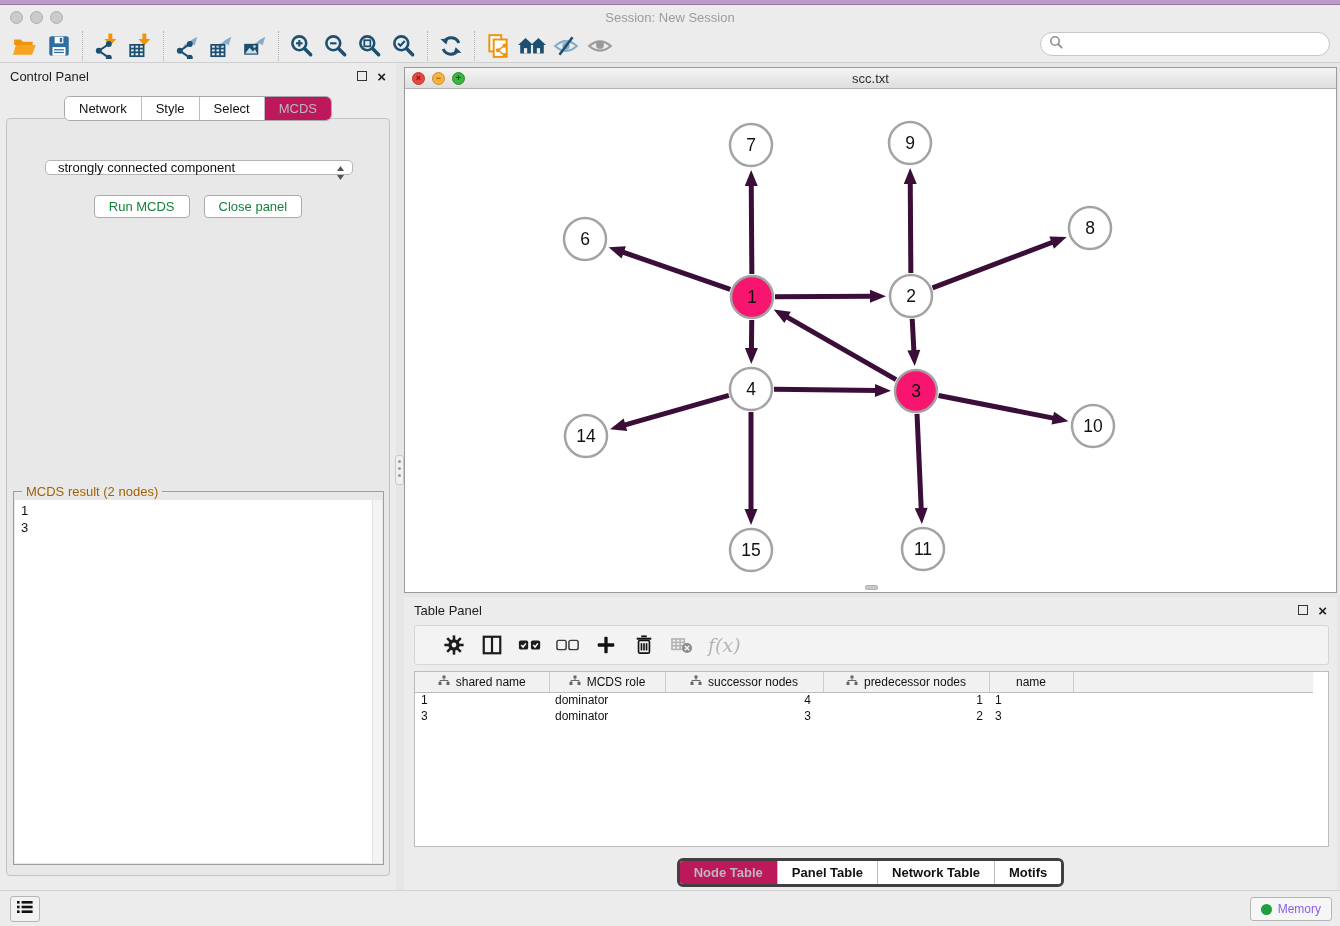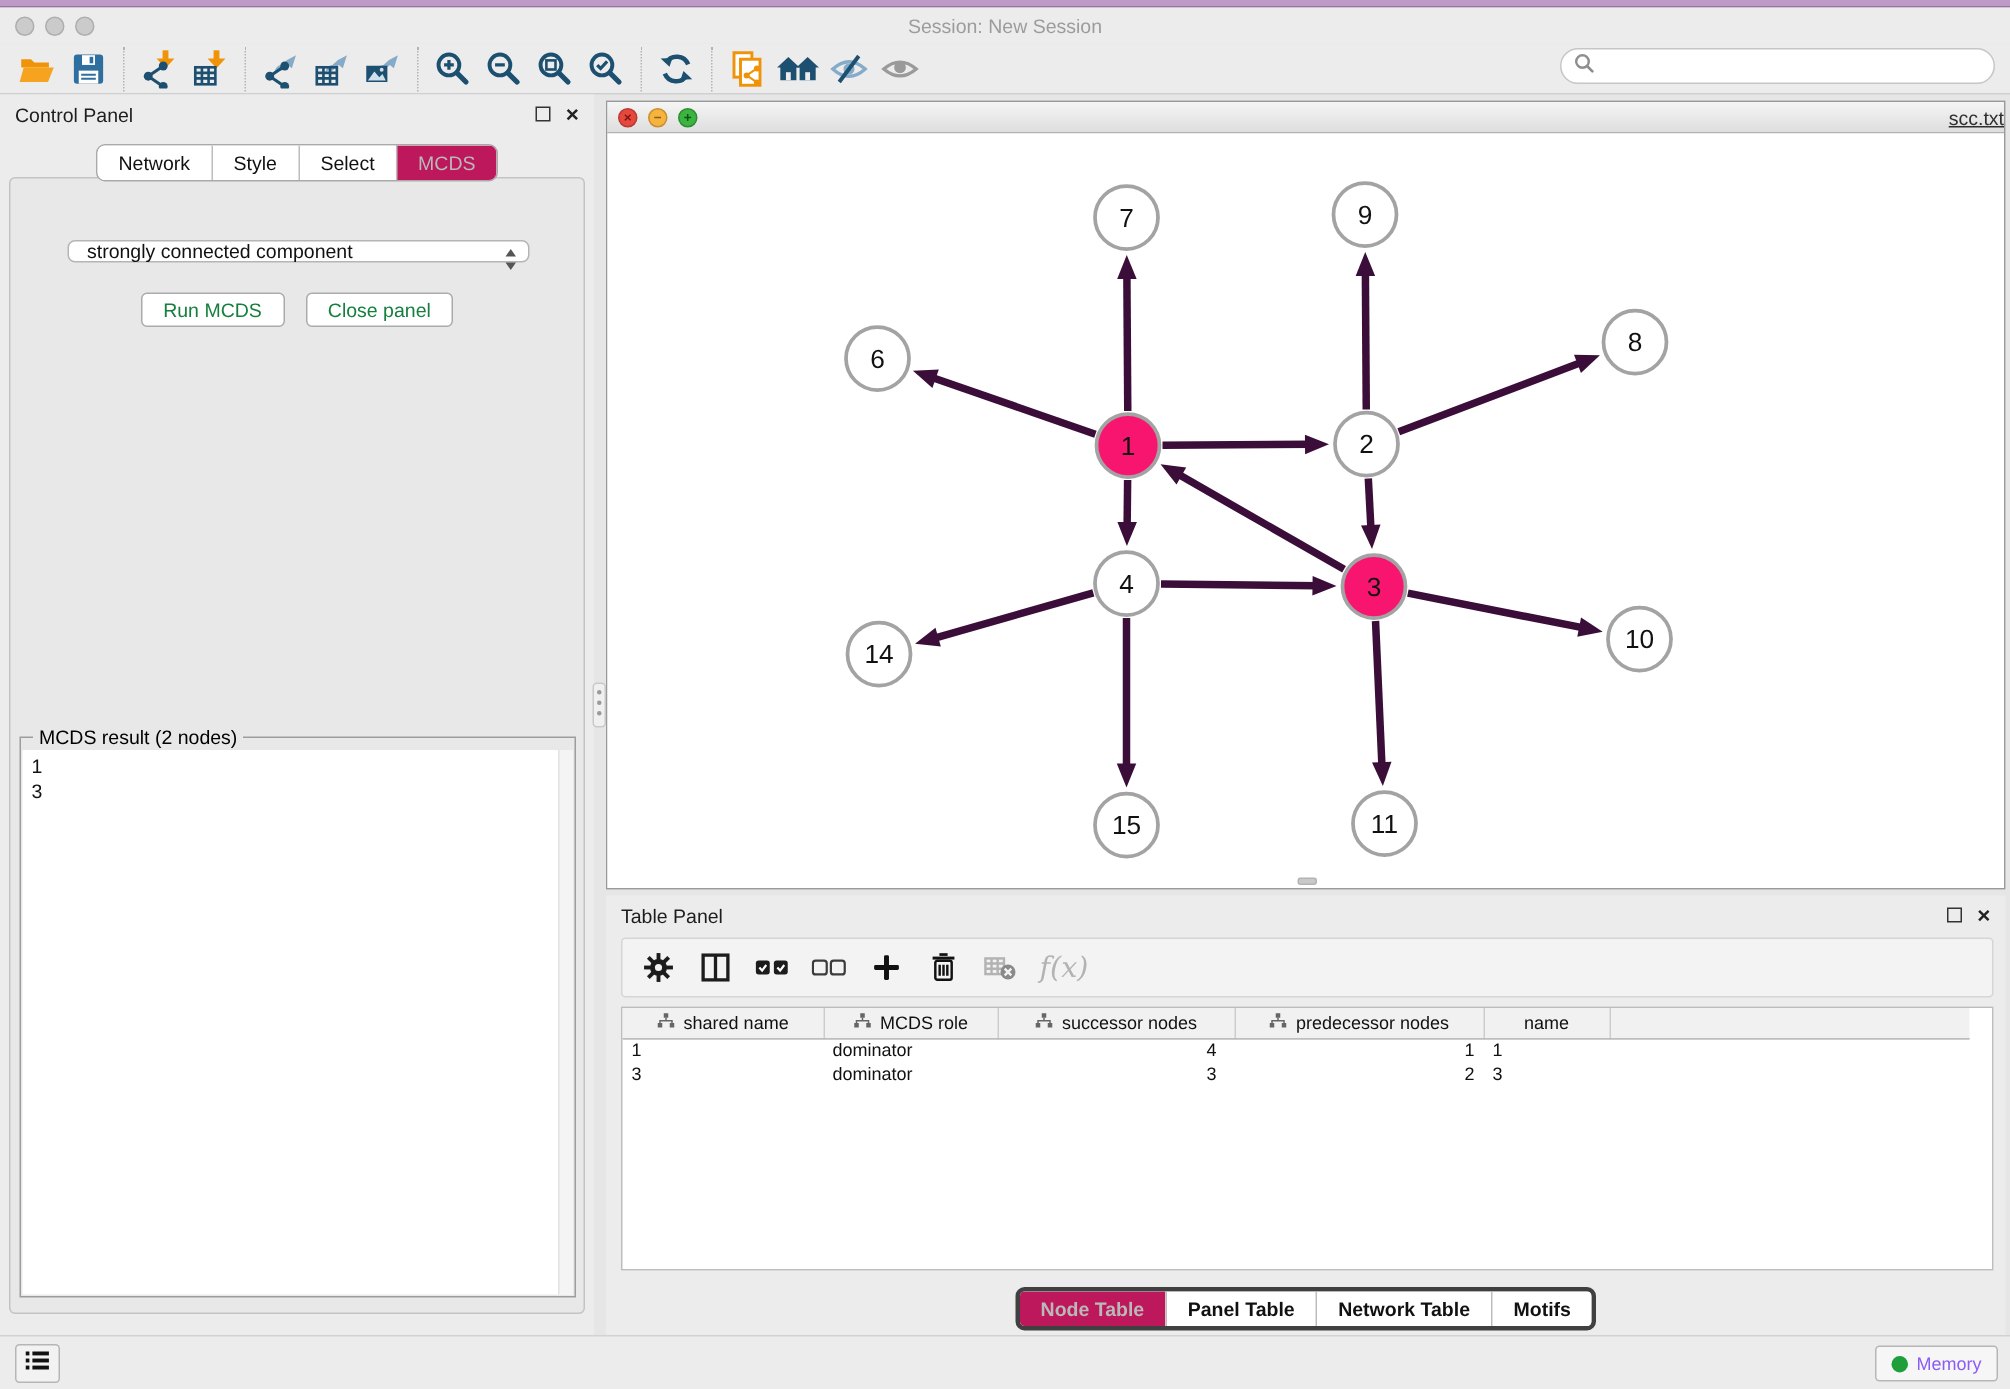--- a/index.html
+++ b/index.html
@@ -29,42 +29,42 @@
   .seg-tab { font-size:13px; color:#111; padding:4px 14px; background:#fff; border-left:1px solid #bdbdbd; white-space:nowrap; }
   .seg-tab:first-child { border-left:none; }
   .seg-tab.disabled-active { background:#be185d; color:#b9b9b9; }
   #cp-content { position:absolute; left:6px; top:55px; width:384px; height:758px; background:#e8e8e8; border:1px solid #c3c3c3; border-radius:4px; }
   #opt-label { margin-top:22px; text-align:center; font-size:13px; color:#111; }
   #opt-select { position:absolute; left:38px; top:41px; width:308px; height:15px; background:#fff; border:1px solid #b5b5b5; border-radius:5px; display:flex; align-items:center; font-size:13px; padding-left:12px; color:#111; }
   #opt-select .chev { position:absolute; right:7px; top:4px; }
   #cp-buttons { position:absolute; left:0; width:100%; top:76px; display:flex; justify-content:center; gap:14px; }
   .mac-btn { background:#fff; border:1px solid #ababab; border-radius:4px; font-size:13px; color:#15803d; padding:3px 14px; }
   #result-group { position:absolute; left:6px; top:372px; width:371px; height:374px; border:1px solid #9d9d9d; }
-  #result-legend { position:absolute; left:8px; top:-8px; background:#e8e8e8; padding:0 4px; font-size:13px; color:#000000; }
+  #result-legend { position:absolute; left:8px; top:-8px; background:#e8e8e8; padding:0 4px; font-size:13px; color:#a16207; }
   #result-area { position:absolute; left:1px; top:8px; right:1px; bottom:1px; background:#fff; font-size:13px; color:#111; padding:2px 6px; line-height:17px; }
   #result-scroll { position:absolute; right:1px; top:8px; width:10px; bottom:1px; background:#f4f4f4; border-left:1px solid #e2e2e2; }
 
   
   #splitter-handle { left:395px; top:455px; width:9px; height:30px; background:#f0f0f0; border:1px solid #c9c9c9; border-radius:3px; }
   #splitter-handle i { display:block; width:3px; height:3px; background:#9a9a9a; border-radius:50%; margin:4px auto 0; }
 
   
   #net-window { left:404px; top:67px; width:933px; height:526px; background:#fff; border:1px solid #9a9a9a; }
   #net-titlebar { height:21px; background:linear-gradient(#f5f5f5,#dedede); border-bottom:1px solid #b2b2b2; display:flex; align-items:center; position:relative; }
-  #net-title { position:absolute; left:0; right:0; text-align:right; font-size:13px; color:#2e2e2e;text-decoration:underline; }
+  #net-title { position:absolute; left:0; right:0; text-align:center; font-size:13px; color:#2e2e2e; }
   .jlight { width:13px; height:13px; border-radius:50%; display:flex; align-items:center; justify-content:center; font-size:9px; font-weight:bold; margin-left:7px; line-height:1; }
   .jl-close { background:#e6483d; border:1px solid #b93a31; color:#7a1510; }
   .jl-min  { background:#f6b33d; border:1px solid #c98e2d; color:#8a5d12; }
   .jl-max  { background:#3cb440; border:1px solid #2d8c31; color:#0f5413; }
   #net-canvas { position:absolute; left:0; top:21px; right:0; bottom:0; background:#fff; }
   #net-hthumb { position:absolute; left:460px; bottom:2px; width:13px; height:5px; background:#c9c9c9; border:1px solid #b3b3b3; border-radius:2px; }
 
   
   #table-panel { left:404px; top:597px; width:933px; height:293px; background:#ececec; }
-  #tp-toolbar { position:absolute; left:10px; right:8px; top:28px; height:40px; background:#f3f3f3; border:1px solid #d5d5d5; border-radius:3px; display:flex; align-items:center; padding-left:10px; gap:10px; }
+  #tp-toolbar { position:absolute; left:10px; right:8px; top:28px; height:40px; background:#f3f3f3; border:1px solid #d5d5d5; border-radius:3px; display:flex; align-items:center; padding-left:25px; gap:10px; }
   .tp-icon { width:28px; height:28px; display:flex; align-items:center; justify-content:center; }
   #fx-label { font-family:"DejaVu Serif",serif; font-style:italic; font-size:19px; color:#b3b3b3; margin-left:2px; }
   #tp-table { position:absolute; left:10px; right:8px; top:74px; height:176px; background:#fff; border:1px solid #bdbdbd; overflow:hidden; }
   #tp-table table { border-collapse:collapse; font-size:12px; color:#111; table-layout:fixed; }
   #tp-table th { background:#f1f1f1; border-right:1px solid #cccccc; border-bottom:1px solid #bdbdbd; font-weight:normal; height:20px; padding:0 4px; white-space:nowrap; }
   #tp-table th .th-inner { display:flex; align-items:center; justify-content:center; gap:6px; }
   #tp-table td { height:16px; padding:0 6px; white-space:nowrap; }
   td.al-l { text-align:left; } td.al-r { text-align:right; }
   #tp-tabs { position:absolute; left:0; right:0; bottom:3px; display:flex; justify-content:center; }
   #tp-tabs .strip { display:flex; border:3px solid #404040; border-radius:6px; overflow:hidden; background:#fff; }

